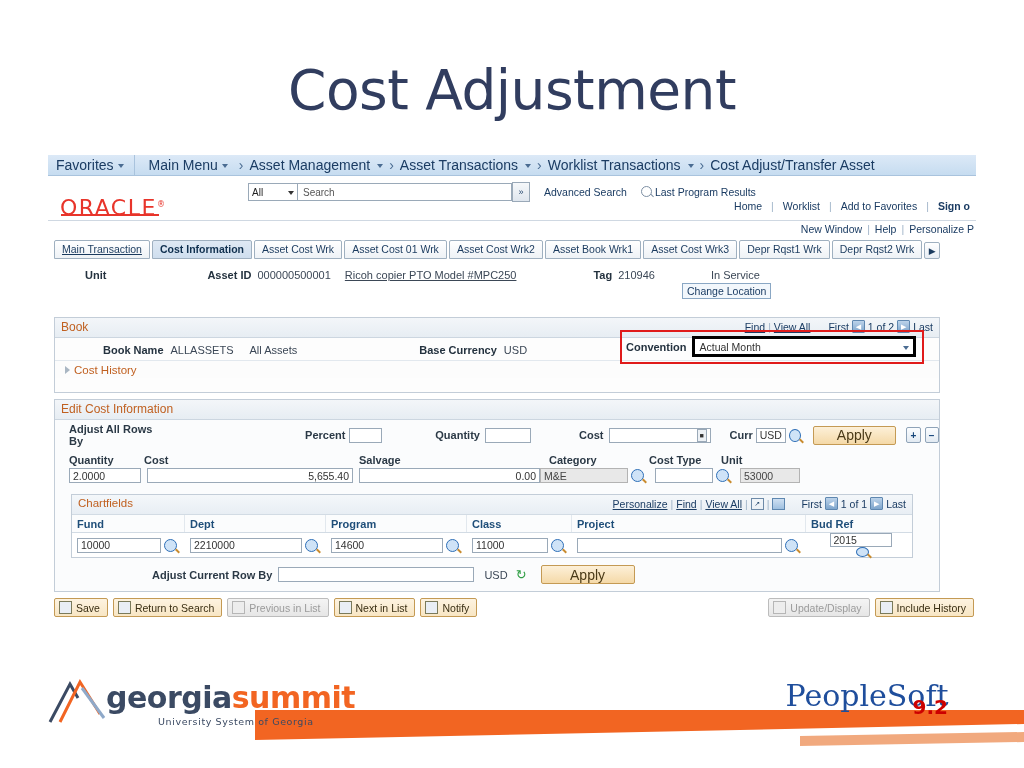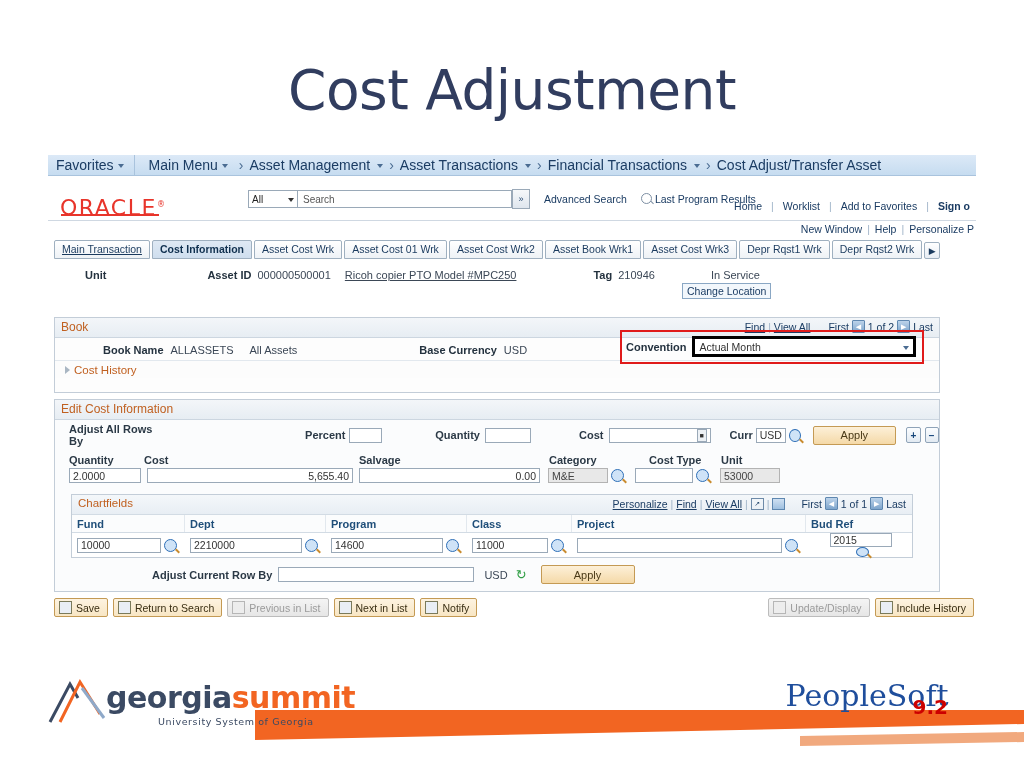--- a/index.html
+++ b/index.html
@@ -41,21 +41,21 @@
   }
   .oracle-logo{
     font-family:"DejaVu Sans", sans-serif;
     font-size:22px;color:#e8342a;letter-spacing:1.5px;font-weight:400;
     margin:12px 0 0 12px;position:relative;
   }
   .oracle-logo .reg{font-size:8px;vertical-align:super;}
   .oracle-logo:after{
     content:"";position:absolute;left:1px;right:7px;bottom:4px;height:2px;background:#e8342a;
   }
-  .search-wrap{position:absolute;left:200px;top:13px;display:flex;align-items:center;}
+  .search-wrap{position:absolute;left:200px;top:6px;display:flex;align-items:center;}
   .sel-all{
     width:42px;height:16px;border:1px solid #9aa9b8;background:#fff;font-size:10px;
     display:flex;align-items:center;justify-content:space-between;padding:0 3px;color:#222;
   }
   .sel-all .caret{border-top-color:#333;margin:0;}
   .search-box{
     width:208px;height:16px;border:1px solid #9aa9b8;border-left:0;background:#fff;
     font-size:10px;color:#555;display:flex;align-items:center;padding-left:5px;
   }
   .search-go{
@@ -141,21 +141,21 @@
   .field-lbl{font-weight:bold;color:#2b3946;font-size:11px;}
   .inp{
     border:1px solid #9aa9b8;background:#fff;height:15px;font-size:10.5px;color:#333;
     display:flex;align-items:center;padding:0 3px;box-sizing:border-box;
   }
   .inp.ro{background:#e8e8e8;color:#444;border-color:#b3b3b3;}
   .inp.right{justify-content:flex-end;}
   .row1{display:flex;align-items:center;padding:5px 0 6px 0;position:relative;height:20px;}
   .btn-apply{
     width:92px;height:17px;border:1px solid #c49a54;border-radius:2px;
-    background:linear-gradient(#fdf0d8,#f4d9a8);color:#4a3a18;font-size:11px;
+    background:linear-gradient(#fdf0d8,#f4d9a8);color:#4a3a18;font-size:14px;
     display:flex;align-items:center;justify-content:center;
   }
   .plusminus{
     width:14px;height:14px;border:1px solid #8fa3b8;background:linear-gradient(#fbfdff,#e2eaf2);
     color:#16457a;font-size:10px;display:flex;align-items:center;justify-content:center;
     border-radius:2px;margin-left:4px;font-weight:bold;
   }
   .col-hdr{font-weight:bold;color:#2b3946;font-size:11px;}
   .lookup{
     display:inline-block;width:11px;height:11px;border:1.6px solid #2e6fb7;border-radius:50%;
@@ -228,21 +228,21 @@
       <span class="caret"></span>
     </div>
     <div class="crumb">
       <span class="sep">›</span>
       <span>Asset Management</span>
       <span class="caret"></span>
       <span class="sep">›</span>
       <span>Asset Transactions</span>
       <span class="caret"></span>
       <span class="sep">›</span>
-      <span>Financial Transactions</span>
+      <span>Worklist Transactions</span>
       <span class="caret"></span>
       <span class="sep">›</span>
       <span>Cost Adjust/Transfer Asset</span>
     </div>
   </div>
 
   <div class="oracle-row">
     <div class="oracle-logo"><span>ORACLE</span><span class="reg">®</span></div>
 
     <div class="search-wrap">
@@ -372,21 +372,21 @@
       <span class="col-hdr" style="width:190px;">Salvage</span>
       <span class="col-hdr" style="width:100px;">Category</span>
       <span class="col-hdr" style="width:72px;">Cost Type</span>
       <span class="col-hdr" style="width:70px;">Unit</span>
     </div>
 
     <div style="display:flex;align-items:center;padding:1px 0 5px 14px;">
       <span class="inp" style="width:72px;">2.0000</span>
       <span class="inp right" style="width:206px;margin-left:6px;">5,655.40</span>
       <span class="inp right" style="width:181px;margin-left:6px;">0.00</span>
-      <span class="inp ro" style="width:60px;margin-left:8px;">M&amp;E</span>
+      <span class="inp ro" style="width:88px;">M&amp;E</span>
       <span class="lookup"></span>
       <span class="inp" style="width:58px;margin-left:11px;"></span>
       <span class="lookup"></span>
       <span class="inp ro" style="width:60px;margin-left:11px;">53000</span>
     </div>
 
     <div class="cf">
       <div class="cf-hdr">
         <span>Chartfields</span>
         <span class="grid-links">

